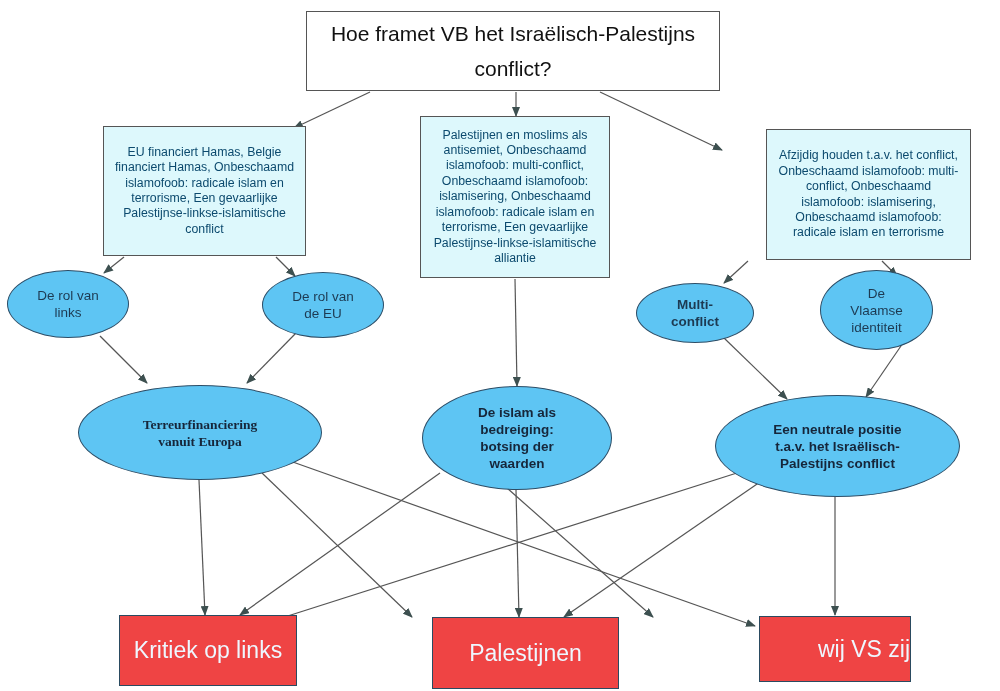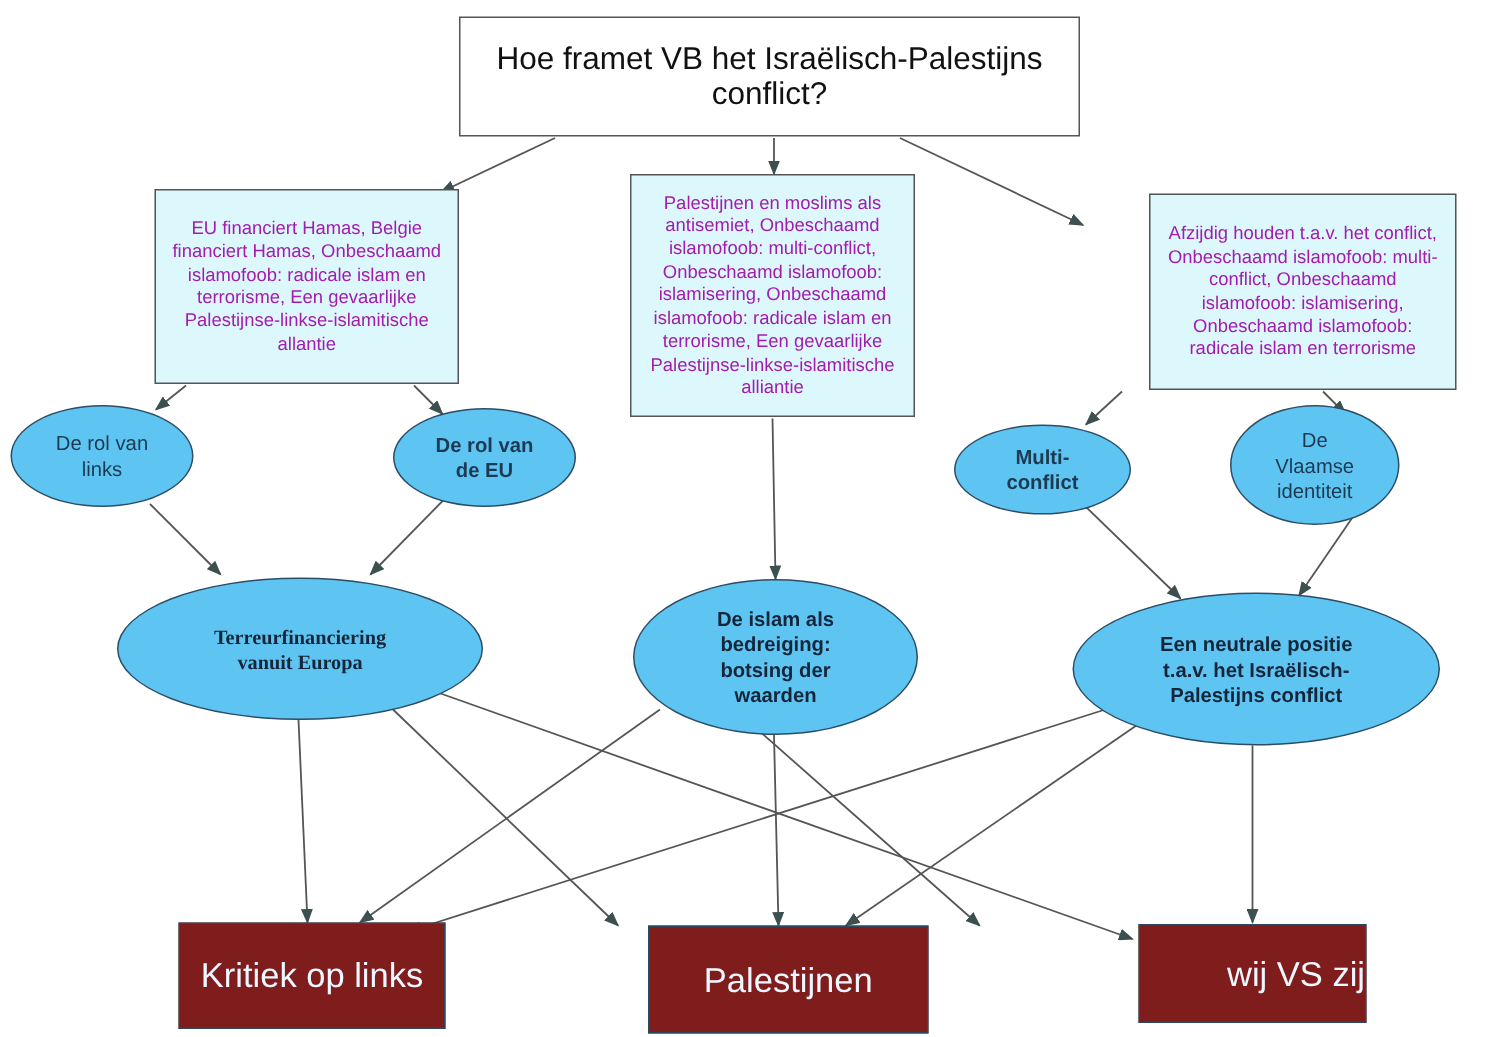--- a/index.html
+++ b/index.html
@@ -1,34 +1,34 @@
 <!DOCTYPE html>
 <html><head>
 <meta charset="utf-8">
 <style>
   html, body { margin: 0; padding: 0; background: #ffffff; }
   body { width: 1000px; height: 691px; position: relative; overflow: hidden; font-family: "Liberation Sans", sans-serif; }
   #edges { position: absolute; left: 0; top: 0; width: 1000px; height: 691px; }
   .node { position: absolute; box-sizing: border-box; display: flex; align-items: center; justify-content: center; text-align: center; }
-  .root { left: 306px; top: 11px; width: 414px; height: 80px; background: #ffffff; border: 1.5px solid #555; color: #111; font-size: 21px; line-height: 23px; padding: 0 10px; }
-  .code { background: #ddf8fc; border: 1.5px solid #555; color: #a21caf; font-size: 12.3px; line-height: 15.4px; padding: 4px 6px; }
+  .root { left: 306px; top: 11px; width: 414px; height: 80px; background: #ffffff; border: 1.5px solid #555; color: #111; font-size: 21px; line-height: 35px; padding: 0 10px; }
+  .code { background: #ddf8fc; border: 1.5px solid #555; color: #0c4a6e; font-size: 12.3px; line-height: 15.4px; padding: 4px 6px; }
   .code1 { left: 103px; top: 126px; width: 203px; height: 130px; }
   .code2 { left: 420px; top: 116px; width: 190px; height: 162px; }
   .code3 { left: 722px; top: 129px; width: 205px; height: 131px; margin-left: 44px; }
   .ell { border-radius: 50%; background: #5ec5f3; border: 1.5px solid #2d4d66; color: #1d3a52; }
   .small { font-size: 13.5px; line-height: 17px; }
   .e1 { left: 7px; top: 270px; width: 122px; height: 68px; align-items: center; }
-  .e2 { left: 262px; top: 272px; width: 122px; height: 66px; font-weight: bold; }
+  .e2 { left: 262px; top: 272px; width: 122px; height: 66px; }
   .e3 { left: 636px; top: 283px; width: 118px; height: 60px; font-weight: bold; }
   .e4 { left: 820px; top: 270px; width: 113px; height: 80px; }
   .big { font-weight: bold; font-size: 13.5px; line-height: 17px; color: #16263a; }
   .b1 { left: 78px; top: 385px; width: 244px; height: 95px; font-family: Liberation Serif, serif; }
   .b2 { left: 422px; top: 386px; width: 190px; height: 104px; }
   .b3 { left: 715px; top: 395px; width: 245px; height: 102px; text-align: center; }
-  .theme { background: #7f1d1d; border: 1.5px solid #2a4a60; color: #eef7ff; font-size: 23px; }
+  .theme { background: #ef4444; border: 1.5px solid #2a4a60; color: #eef7ff; font-size: 23px; }
   .t1 { left: 119px; top: 615px; width: 178px; height: 71px; }
   .t2 { left: 432px; top: 617px; width: 187px; height: 72px; }
   .t3 { left: 759px; top: 616px; width: 152px; height: 66px; justify-content: flex-end; }
 </style>
 </head>
 <body>
 
 <svg id="edges" xmlns="http://www.w3.org/2000/svg">
   <defs>
     <marker id="arrow" markerWidth="10" markerHeight="8" refX="9" refY="4" orient="auto" markerUnits="userSpaceOnUse">
@@ -56,21 +56,21 @@
     <line x1="740" y1="472" x2="272" y2="621" stroke="#555555" stroke-width="1.2" marker-end="url(#arrow)"></line>
     <line x1="760" y1="482" x2="564" y2="617" stroke="#555555" stroke-width="1.2" marker-end="url(#arrow)"></line>
     <line x1="835" y1="497" x2="835" y2="615" stroke="#555555" stroke-width="1.2" marker-end="url(#arrow)"></line>
   </svg>
 
 <div class="node root">
   <span>Hoe framet VB het Israëlisch-Palestijns conflict?</span>
 </div>
 
 <div class="node code code1">
-  <span>EU financiert Hamas, Belgie financiert Hamas, Onbeschaamd islamofoob: radicale islam en terrorisme, Een gevaarlijke Palestijnse-linkse-islamitische allantie</span>
+  <span>EU financiert Hamas, Belgie financiert Hamas, Onbeschaamd islamofoob: radicale islam en terrorisme, Een gevaarlijke Palestijnse-linkse-islamitische conflict</span>
 </div>
 <div class="node code code2">
   <span>Palestijnen en moslims als antisemiet, Onbeschaamd islamofoob: multi-conflict, Onbeschaamd islamofoob: islamisering, Onbeschaamd islamofoob: radicale islam en terrorisme, Een gevaarlijke Palestijnse-linkse-islamitische alliantie</span>
 </div>
 <div class="node code code3">
   <span>Afzijdig houden t.a.v. het conflict, Onbeschaamd islamofoob: multi-conflict, Onbeschaamd islamofoob: islamisering, Onbeschaamd islamofoob: radicale islam en terrorisme</span>
 </div>
 
 <div class="node ell small e1">
   <span style="width:64px">De rol van links</span>

